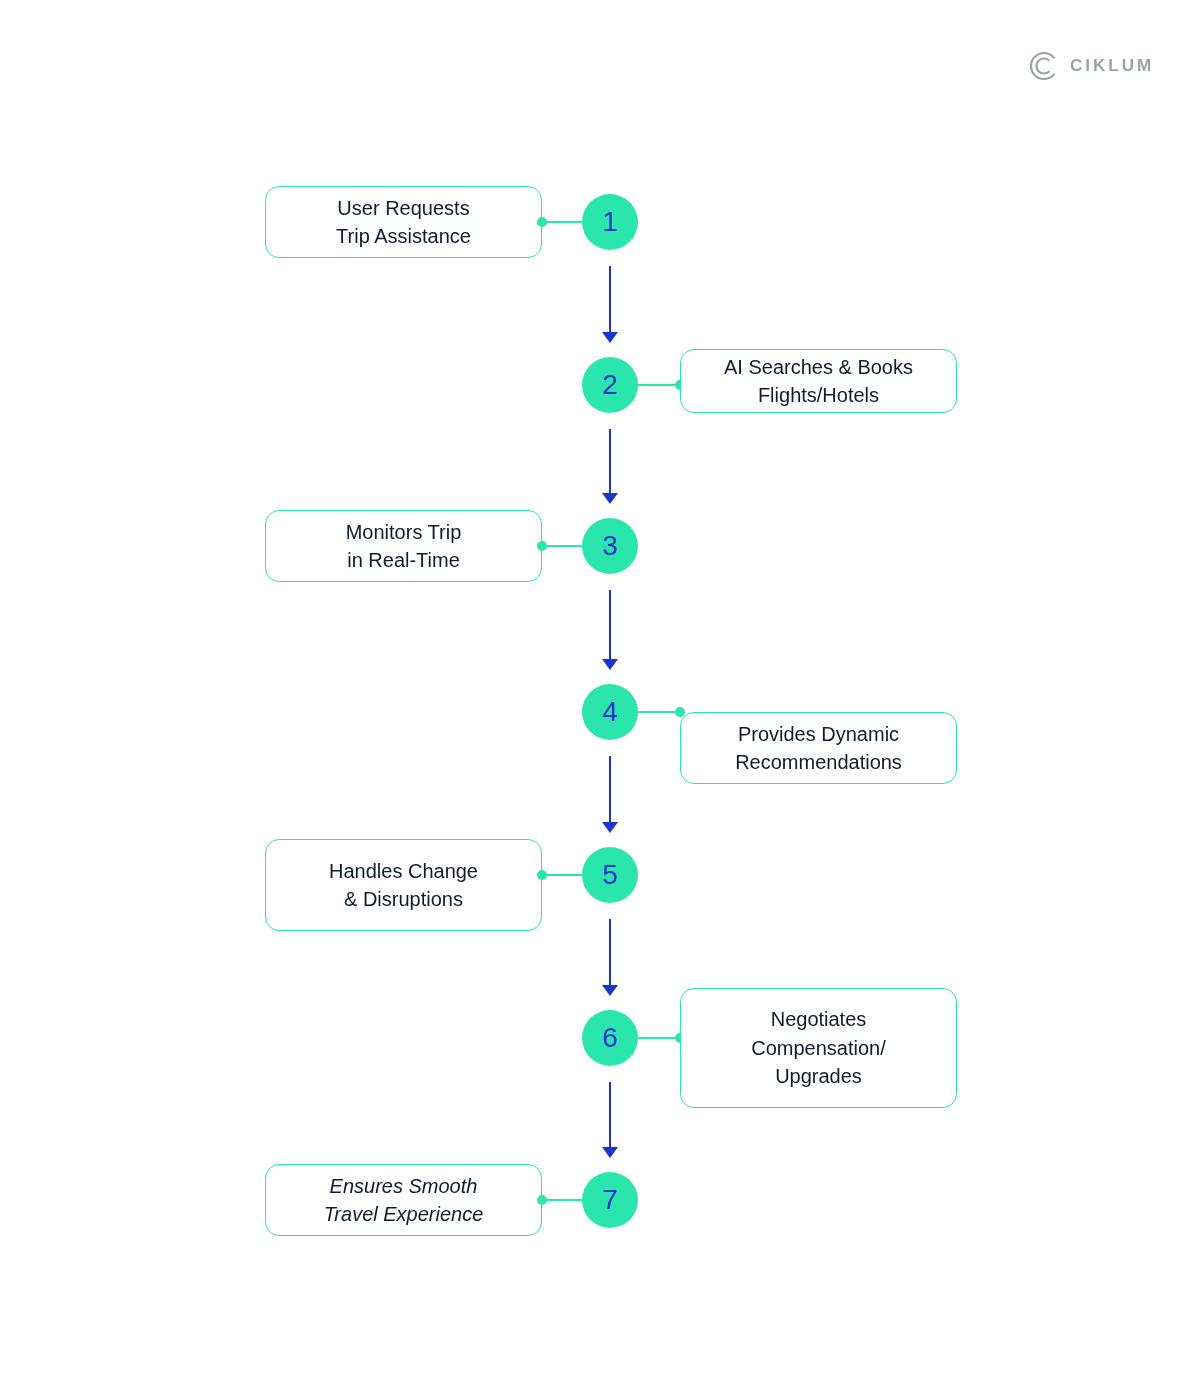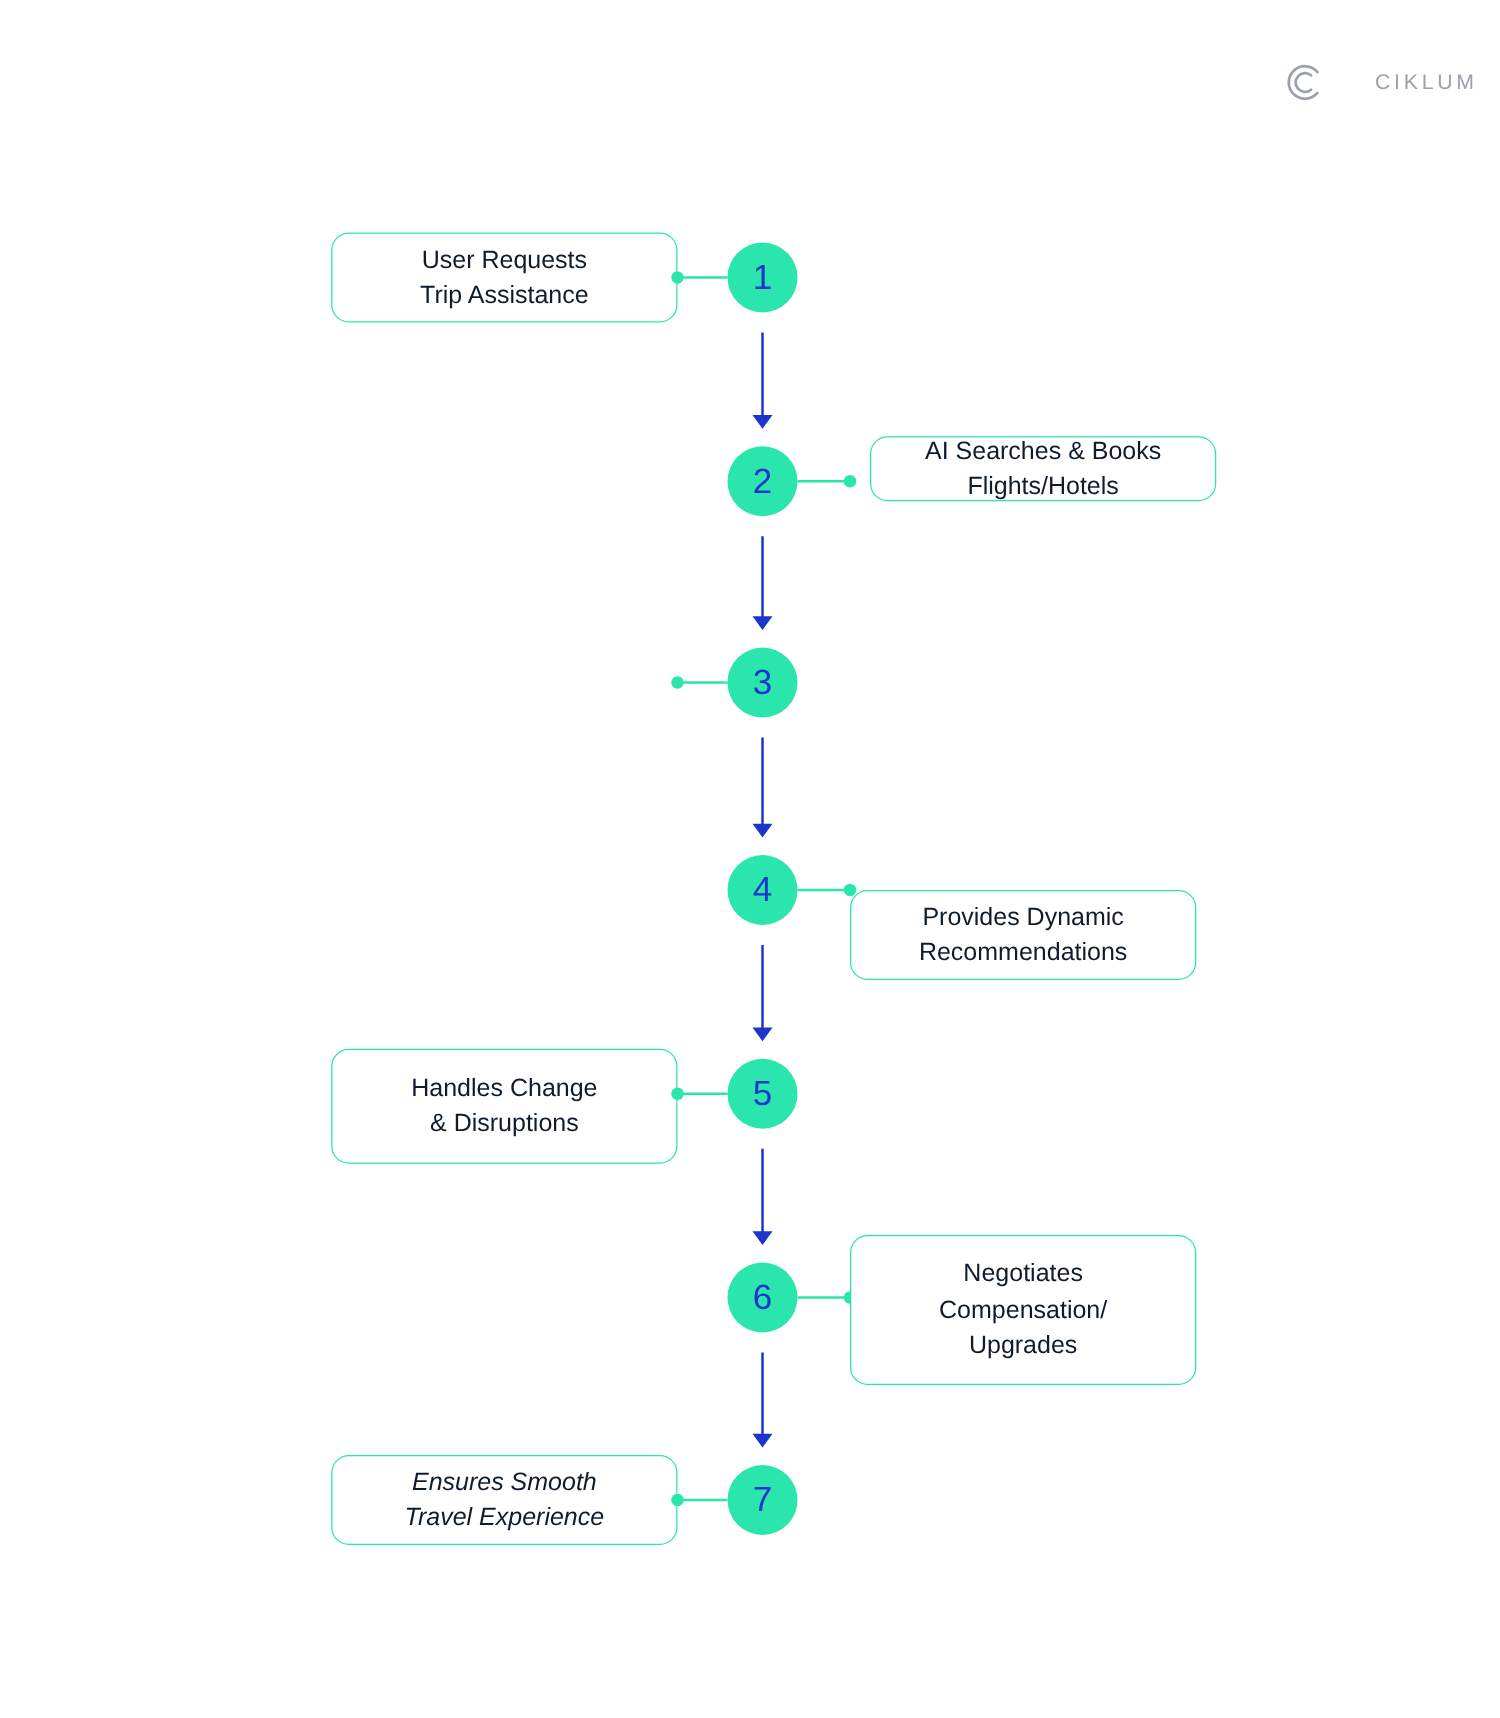--- a/index.html
+++ b/index.html
@@ -22,23 +22,22 @@
     position: absolute;
     top: 48px;
     left: 1026px;
     display: flex;
     align-items: center;
     gap: 8px;
   }
   .brand-text {
     font-size: 17px;
     letter-spacing: 3px;
-    font-weight: 400;
+    font-weight: 700;
     color: #9ba2aa;
-    margin-left: 30px;
   }
 
   
   .step-box {
     position: absolute;
     box-sizing: border-box;
     width: 277px;
     border: 1.5px solid #2be6ac;
     border-radius: 14px;
     background: #ffffff;
@@ -137,30 +136,34 @@
   <div class="flow-arrow" style="top:266px; height:77px;">
     <div class="shaft"></div>
     <div class="head"></div>
   </div>
 
   <div class="step-circle" style="left:582px; top:357px;">
     <span class="step-number">2</span>
   </div>
   <div class="connector-line" style="left:638px; top:384px; width:42px;"></div>
   <div class="connector-dot" style="left:675px; top:380px;"></div>
-  <div class="step-box" style="left:696px; top:349px; height:52px;">
+  <div class="step-box" style="left:680px; top:349px; height:64px;">
     <span class="step-label">AI Searches &amp; Books
 Flights/Hotels</span>
   </div>
 
   <div class="flow-arrow" style="top:429px; height:75px;">
     <div class="shaft"></div>
     <div class="head"></div>
   </div>
 
+  <div class="step-box" style="left:265px; top:510px; height:72px;">
+    <span class="step-label">Monitors Trip
+in Real-Time</span>
+  </div>
   <div class="connector-line" style="left:542px; top:545px; width:40px;"></div>
   <div class="connector-dot" style="left:537px; top:541px;"></div>
   <div class="step-circle" style="left:582px; top:518px;">
     <span class="step-number">3</span>
   </div>
 
   <div class="flow-arrow" style="top:590px; height:80px;">
     <div class="shaft"></div>
     <div class="head"></div>
   </div>

